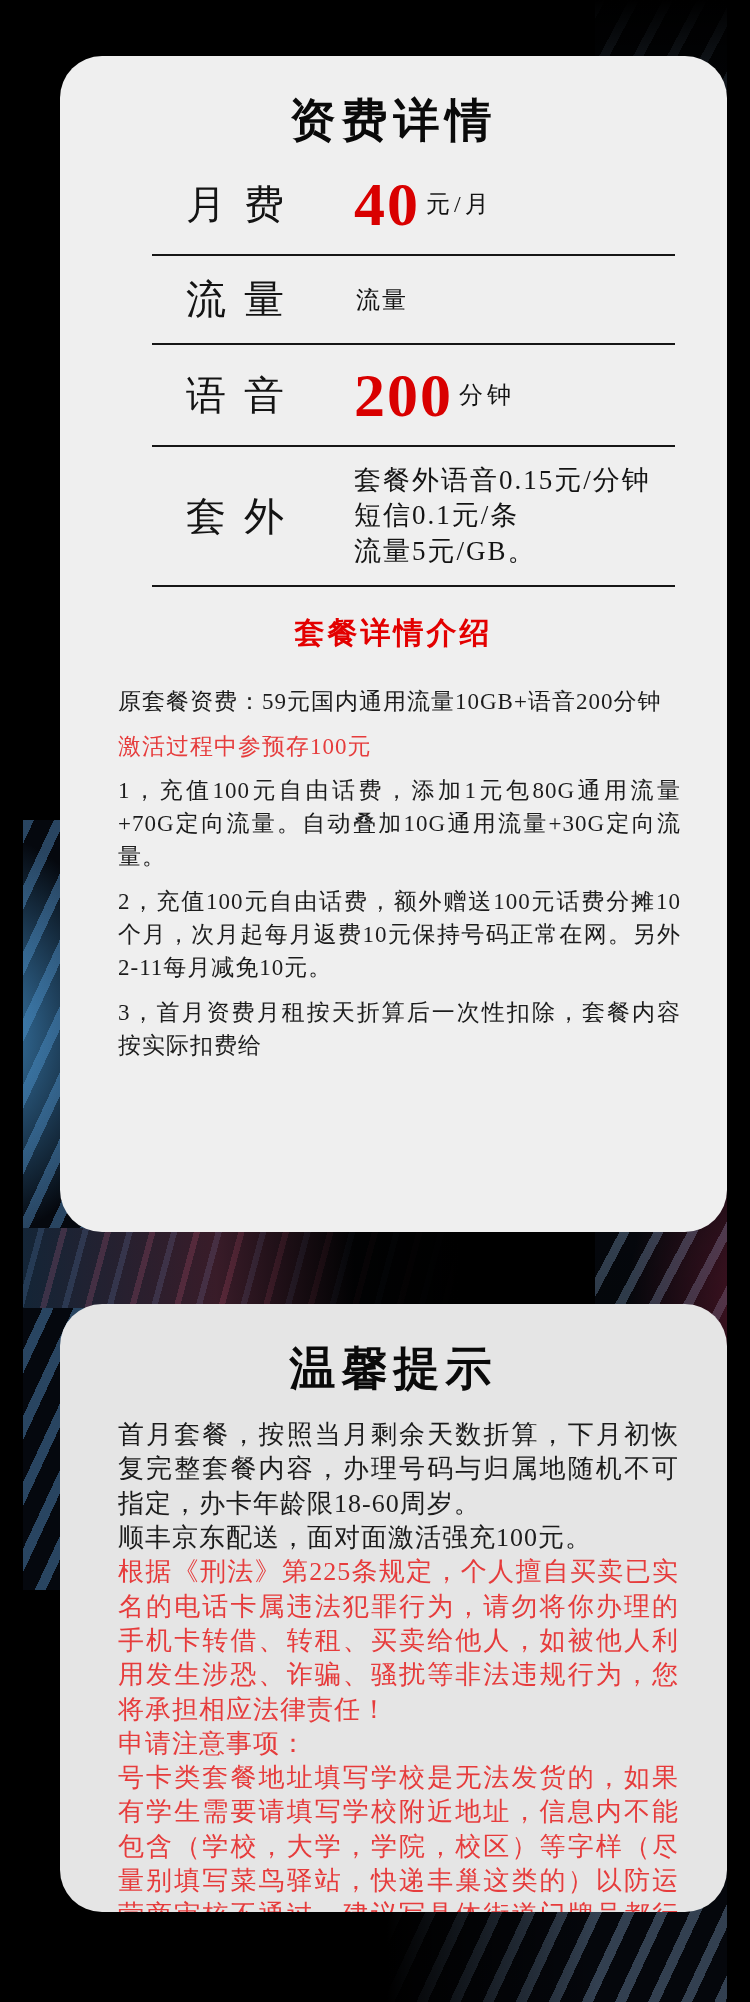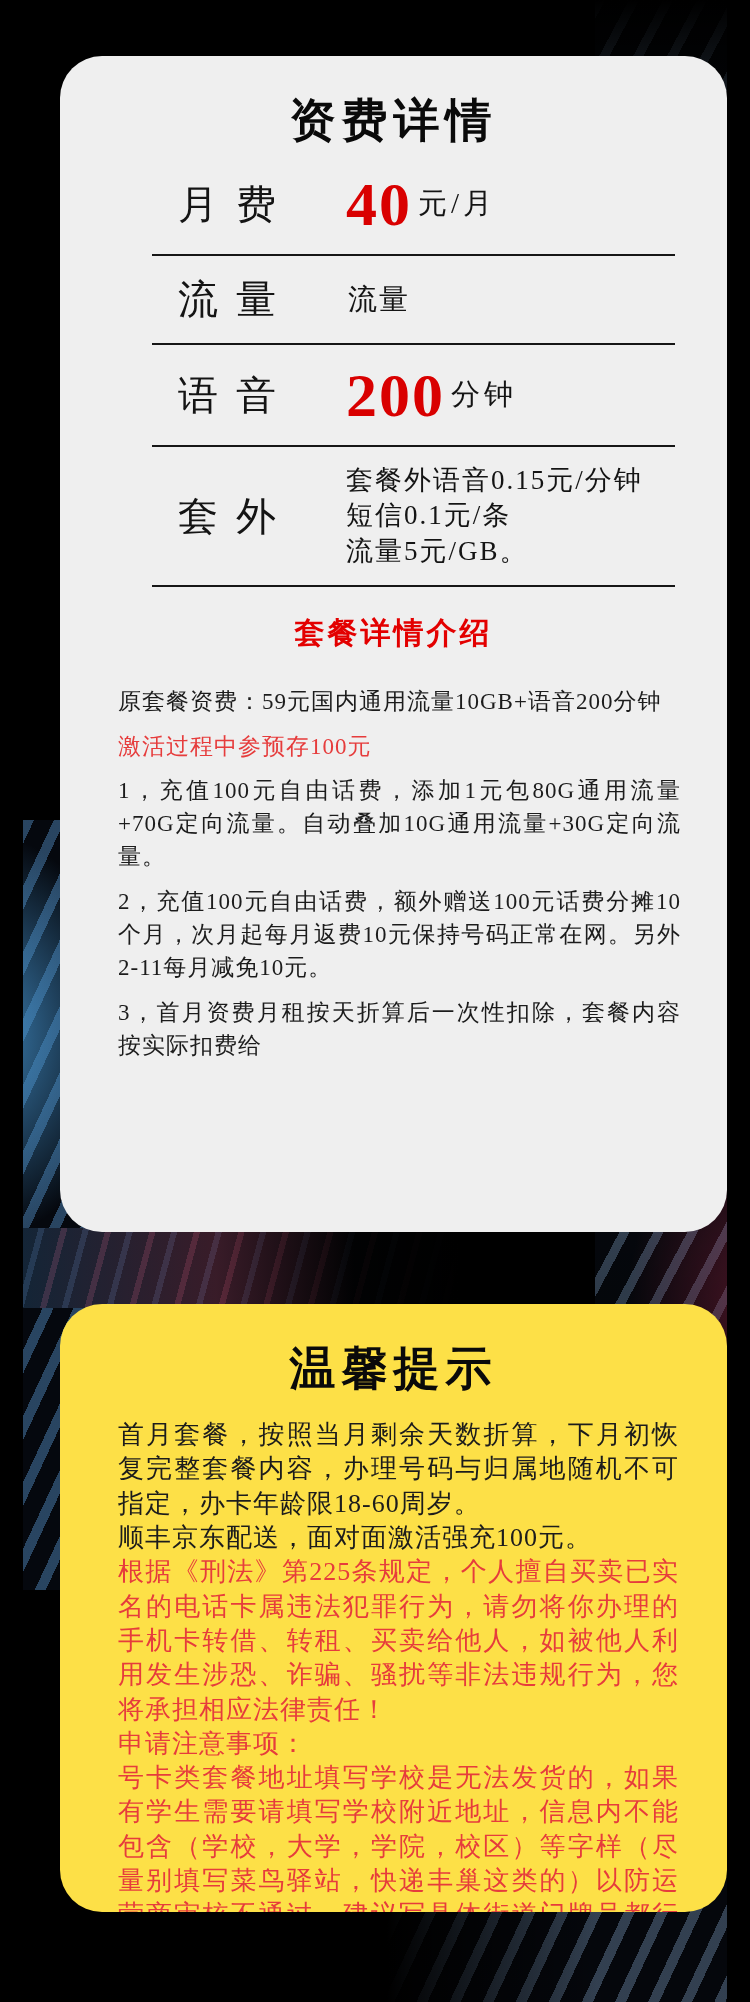--- a/index.html
+++ b/index.html
@@ -43,35 +43,35 @@
       repeating-linear-gradient(115deg,rgba(92,116,146,.55) 0 10px,#05070c 10px 30px);
   }
 
   
   .card{
     position:absolute;left:37px;width:667px;z-index:2;
     background:#efefef;border-radius:42px;overflow:hidden;
     box-sizing:border-box;
   }
   .card-pricing{top:56px;height:1176px;}
-  .card-tips{top:1304px;height:608px;background:#fde047;}
+  .card-tips{top:1304px;height:608px;background:#e5e5e5;}
 
   .card-title{
     margin:34px 0 2px;text-align:center;
     font-size:46px;font-weight:700;color:#0a0a0a;letter-spacing:6px;
   }
 
   
   .fee-row{display:flex;align-items:center;padding:16px 50px 16px 118px;box-sizing:border-box;}
   .row-label{
-    flex:0 0 168px;font-size:40px;color:#141414;letter-spacing:.45em;font-weight:400;
+    flex:0 0 168px;font-size:40px;color:#141414;letter-spacing:.45em;font-weight:400;margin-left:8px;
   }
   .row-value{display:flex;align-items:center;}
   .big-value{font-size:62px;line-height:1.1;font-weight:700;color:#d90000;letter-spacing:2px;}
-  .unit{font-size:29px;color:#141414;letter-spacing:4px;margin-left:6px;}
+  .unit{font-size:24px;color:#141414;letter-spacing:4px;margin-left:6px;}
   .unit-tight{margin-left:2px;letter-spacing:2px;}
   .extra-lines{font-size:27px;line-height:1.3;color:#141414;letter-spacing:2px;}
   .divider{border:none;border-top:2px solid #161616;margin:0 52px 0 92px;}
 
   .red-heading{
     margin:26px 0 8px;text-align:center;
     font-size:30px;font-weight:700;color:#e30000;letter-spacing:3px;
   }
 
   .paras{padding:12px 46px 0 58px;}

